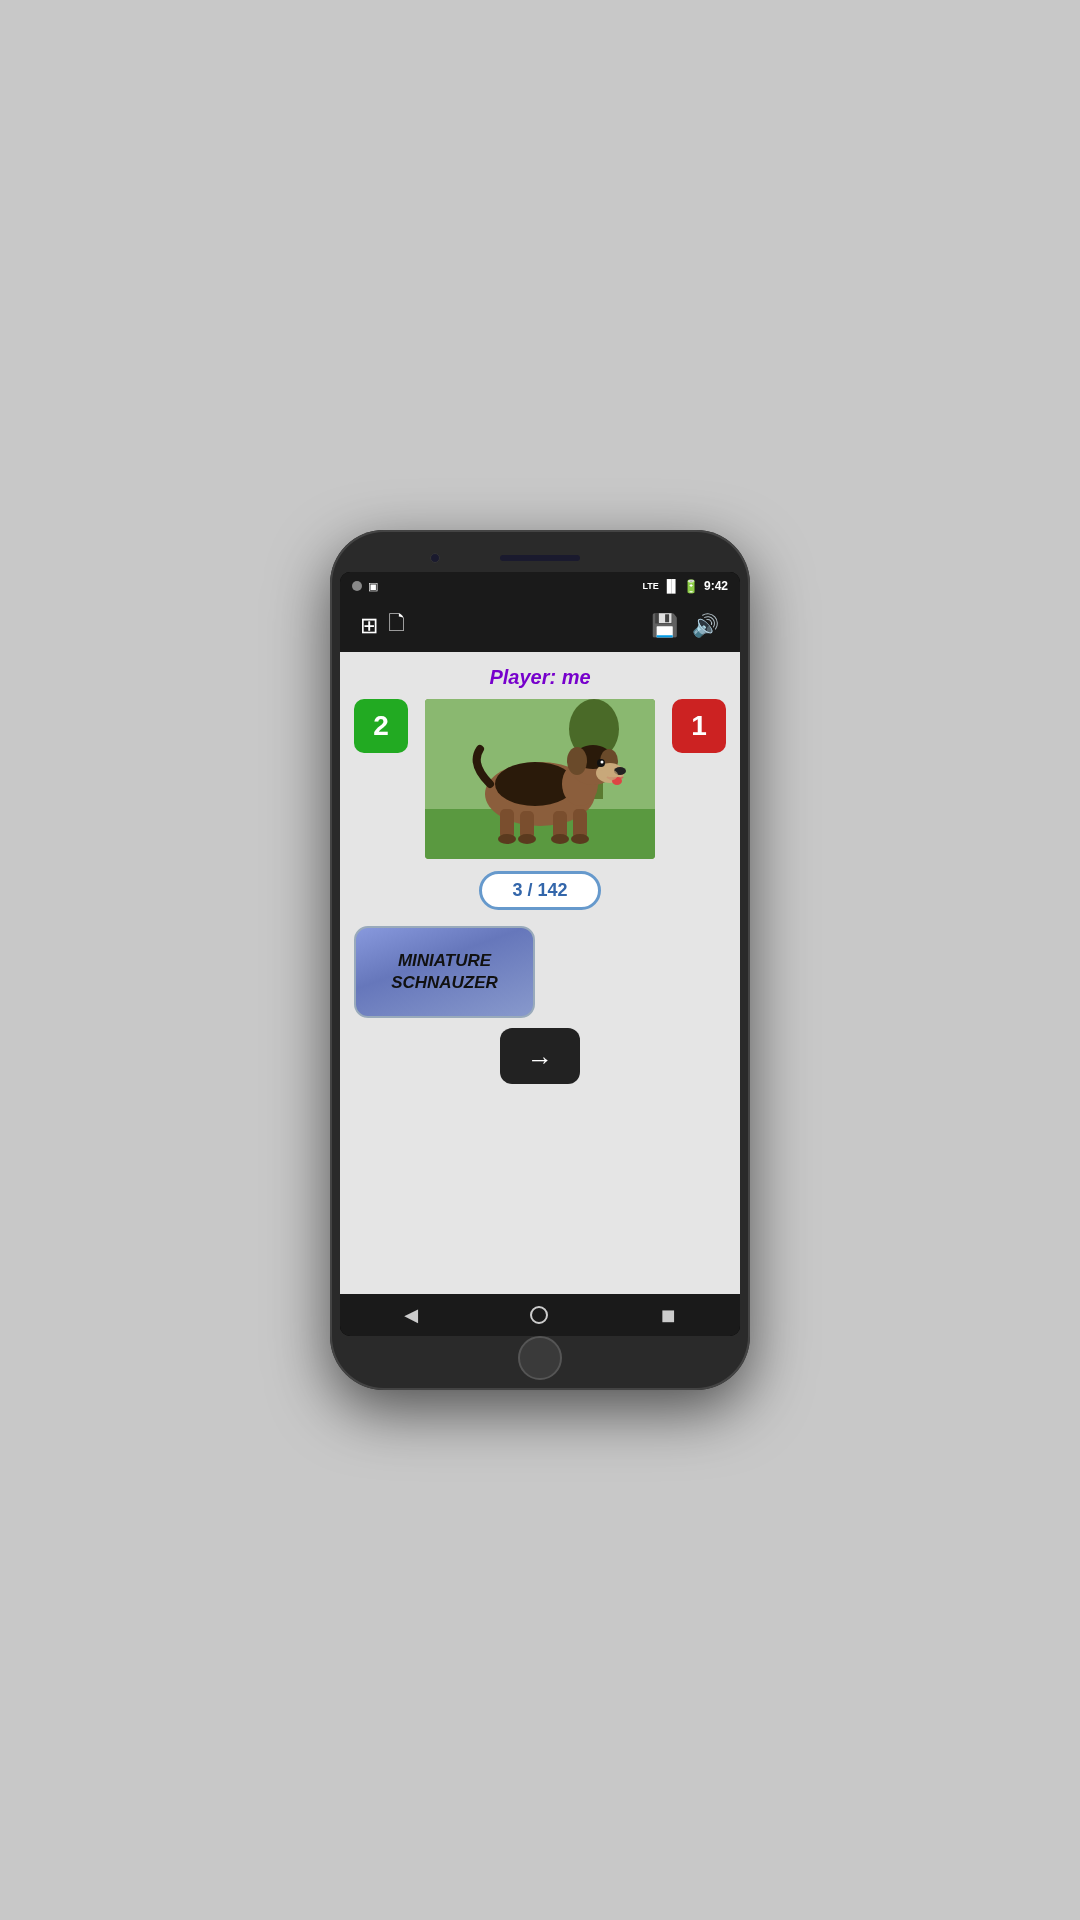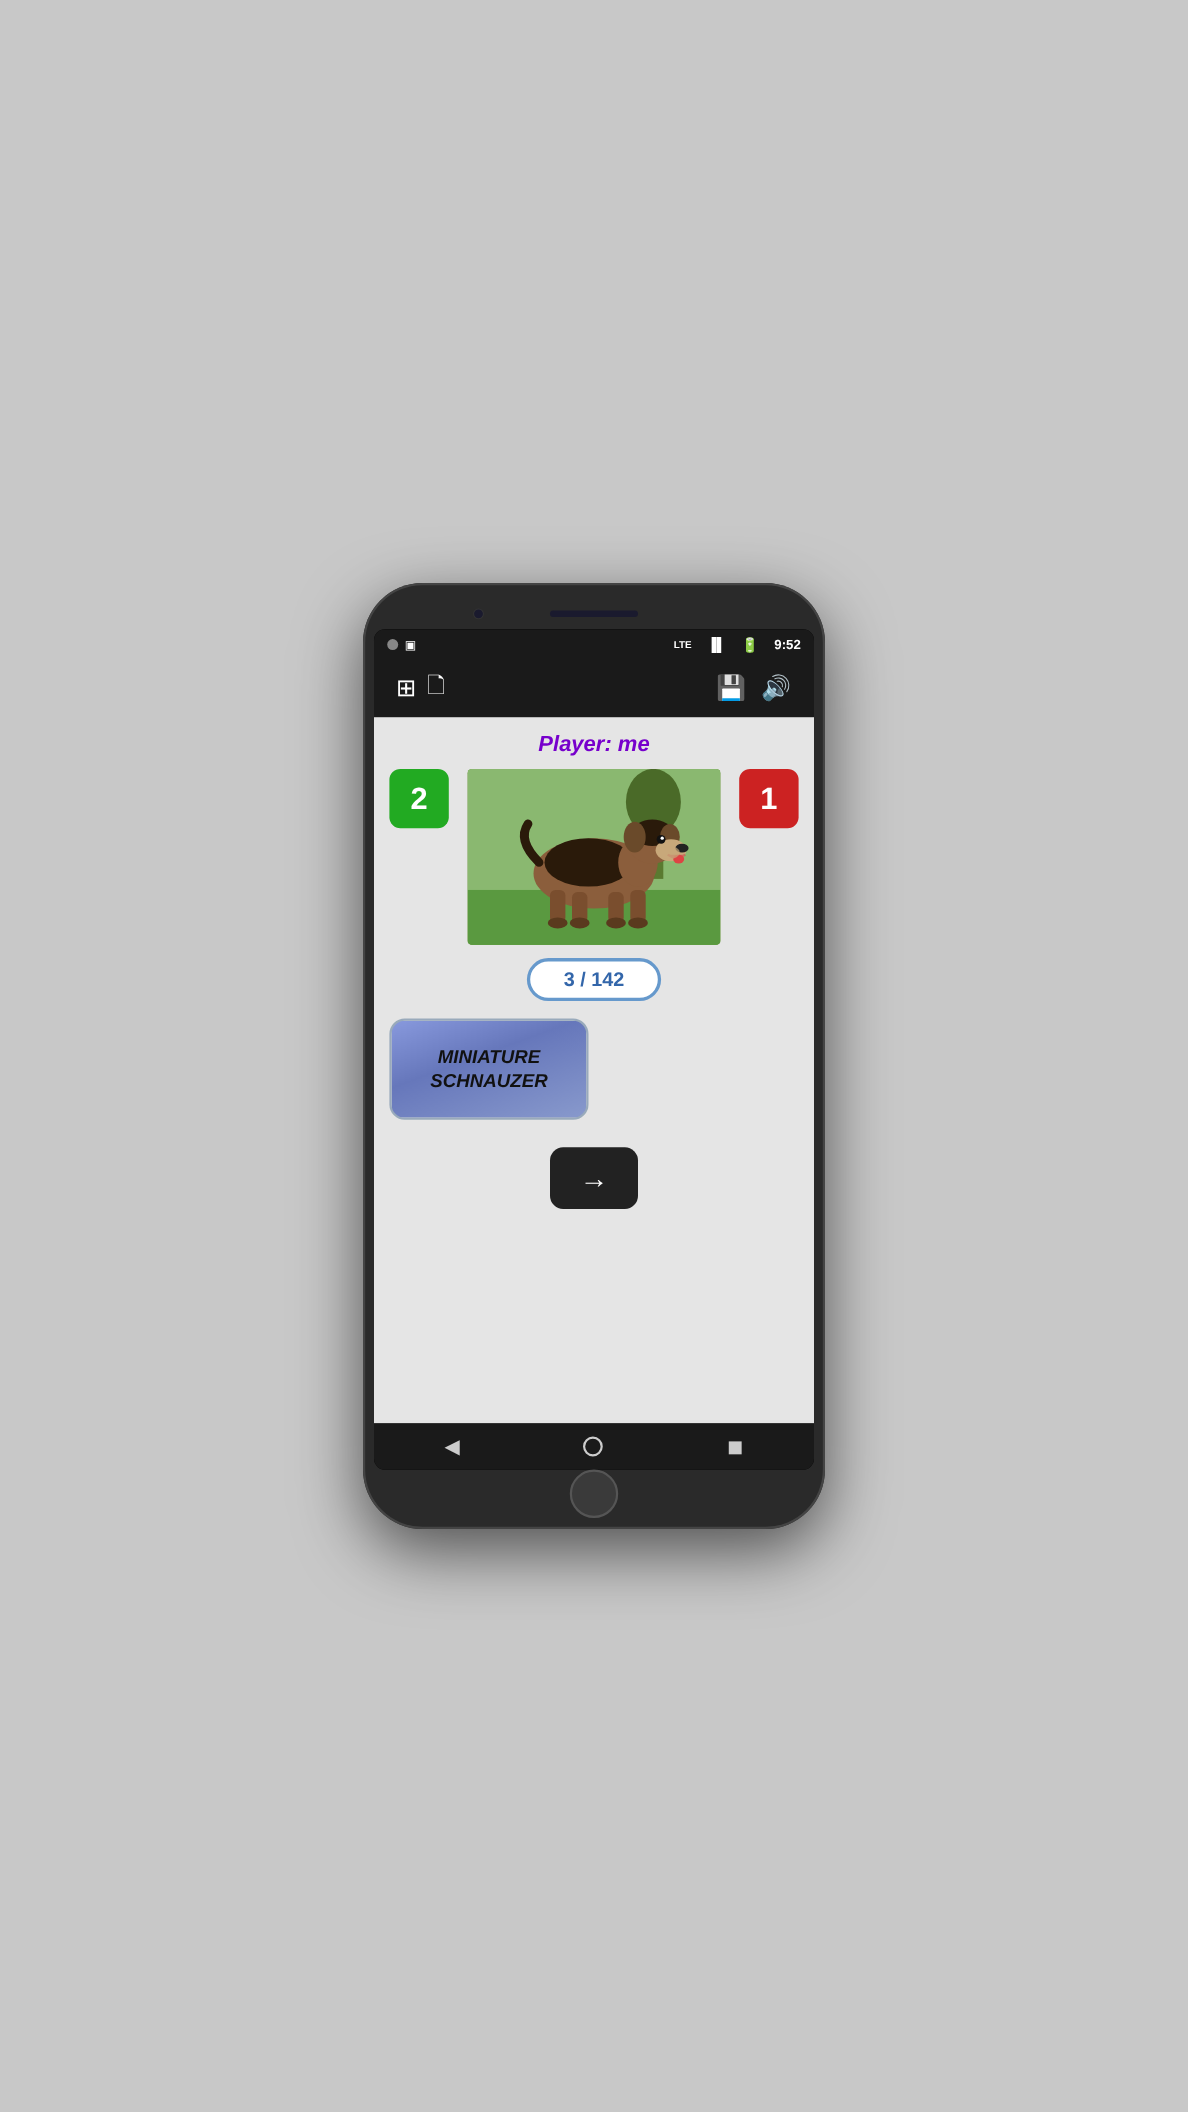--- a/index.html
+++ b/index.html
@@ -85,21 +85,21 @@
       background: #888;
       border-radius: 50%;
     }
     .status-icon-small {
       color: #fff;
       font-size: 11px;
     }
     .status-right {
       display: flex;
       align-items: center;
-      gap: 14px;
+      gap: 4px;
       color: #fff;
       font-size: 12px;
       font-weight: bold;
     }
     .lte-badge {
       font-size: 9px;
       color: #fff;
       font-weight: bold;
     }
     .battery-icon {
@@ -218,21 +218,21 @@
       font-weight: bold;
       color: #3366aa;
       margin-bottom: 16px;
     }
 
     .answers-grid {
       width: 100%;
       display: grid;
       grid-template-columns: 1fr 1fr;
       gap: 10px;
-      margin-bottom: 21px;
+      margin-bottom: 6px;
     }
 
     .answer-btn {
       border: none;
       border-radius: 14px;
       padding: 22px 10px;
       font-size: 17px;
       font-weight: bold;
       font-style: italic;
       cursor: pointer;
@@ -324,21 +324,21 @@
 
     <div class="status-bar">
       <div class="status-left">
         <div class="status-dot"></div>
         <span class="status-icon-small">▣</span>
       </div>
       <div class="status-right">
         <span class="lte-badge">LTE</span>
         <span>▐▌</span>
         <span class="battery-icon">🔋</span>
-        <span>9:52</span>
+        <span>9:42</span>
       </div>
     </div>
 
     <div class="app-toolbar">
       <div class="toolbar-left">
         <span class="tool-icon">⊞</span>
         <span class="tool-icon" style="font-size:20px;">🗋</span>
       </div>
       <div class="toolbar-right">
         <span class="tool-icon">💾</span>

